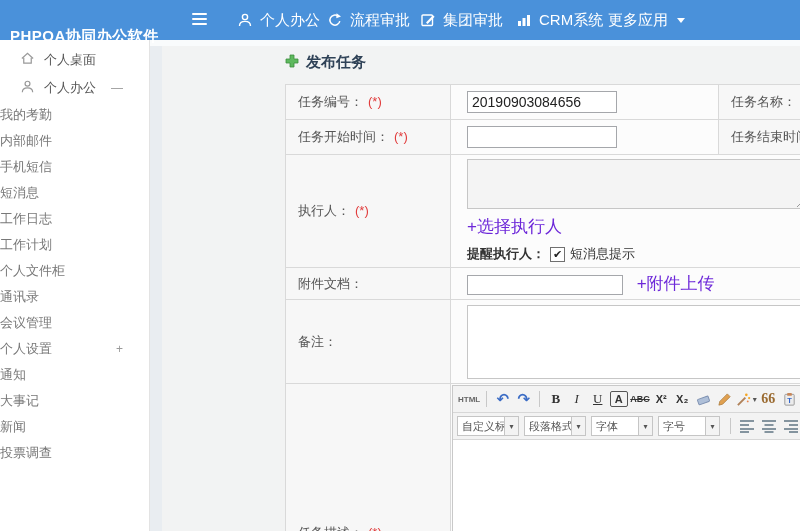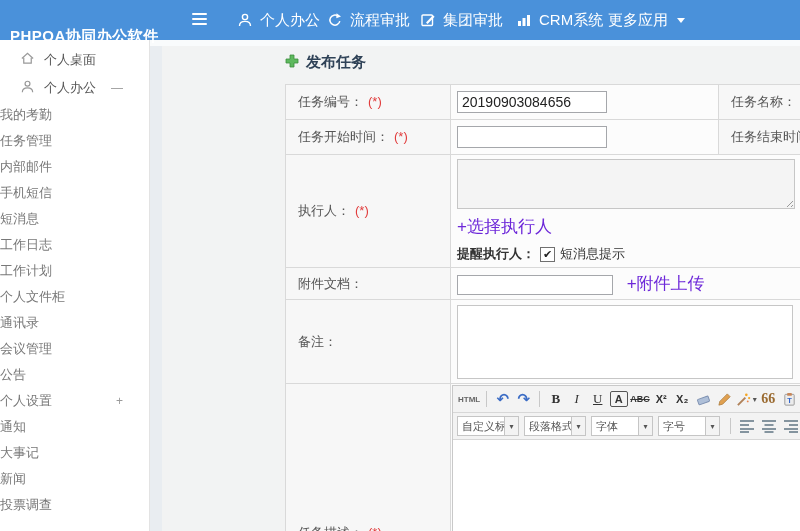--- a/index.html
+++ b/index.html
@@ -33,21 +33,21 @@
   .panel{position:absolute;left:162px;top:40px;width:638px;height:491px;background:#f2f3f3;
          overflow:hidden;z-index:3;}
   .top-strip{position:absolute;left:150px;top:40px;width:650px;height:6px;background:#f9fbfc;z-index:4;}
   .form-title{position:absolute;left:123px;top:13px;display:flex;align-items:center;gap:7px;}
   .form-title .t{font-size:15px;font-weight:bold;color:#2f4257;}
   
   .task-table{position:absolute;left:123px;top:44px;width:880px;border-collapse:collapse;
               table-layout:fixed;background:#fcfcfc;}
   .task-table td{border:1px solid #d9d9d9;font-size:13px;color:#555;vertical-align:middle;}
   td.lbl{background:#f7f7f7;padding-left:12px;}
-  td.ctl{background:#fcfcfc;padding:4px 6px;}
+  td.ctl{background:#fcfcfc;padding:4px 16px;}
   .req{color:#e13c3c;margin-left:5px;}
   .txt-input{width:140px;height:20px;border:1px solid #a5a7ab;background:#fff;font-size:14px;
              padding:0 4px;font-family:inherit;box-sizing:content-box;color:#222;}
   .att-input{width:146px;height:18px;border:1px solid #a5a7ab;background:#fff;font-size:13px;padding:0 4px;}
   .blue-link{color:#6d28d9;text-decoration:none;font-size:17px;cursor:pointer;}
   .exec-area{width:336px;height:48px;background:#f4f4f4;border:1px solid #c6c6c6;position:relative;cursor:text;}
   .exec-area .grip{position:absolute;right:1px;bottom:1px;width:9px;height:9px;
       background:repeating-linear-gradient(135deg,transparent 0 2px,#9a9a9a 2px 3px);
       clip-path:polygon(100% 0,100% 100%,0 100%);}
   .exec-links{margin-top:6px;}
@@ -155,30 +155,28 @@
     <span>
       <svg width="15" height="15" viewBox="0 0 16 16">
           <circle cx="8" cy="5" r="2.6" fill="none" stroke="#999" stroke-width="1.3"></circle>
           <path d="M2.5 14c0-3 2.5-4.6 5.5-4.6s5.5 1.6 5.5 4.6" fill="none" stroke="#999" stroke-width="1.3"></path>
         </svg>
     </span>
     <span>个人办公</span>
     <span class="expander">—</span>
   </div>
   <div class="side-sub">我的考勤</div>
-  <div class="side-sub">任务管理</div>
   <div class="side-sub">内部邮件</div>
   <div class="side-sub">手机短信</div>
   <div class="side-sub">短消息</div>
   <div class="side-sub">工作日志</div>
   <div class="side-sub">工作计划</div>
   <div class="side-sub">个人文件柜</div>
   <div class="side-sub">通讯录</div>
   <div class="side-sub">会议管理</div>
-  <div class="side-sub">公告</div>
   <div class="side-sub">
     <span>个人设置</span>
     <span class="expander">+</span>
   </div>
   <div class="side-sub">通知</div>
   <div class="side-sub">大事记</div>
   <div class="side-sub">新闻</div>
   <div class="side-sub">投票调查</div>
 </div>
 

